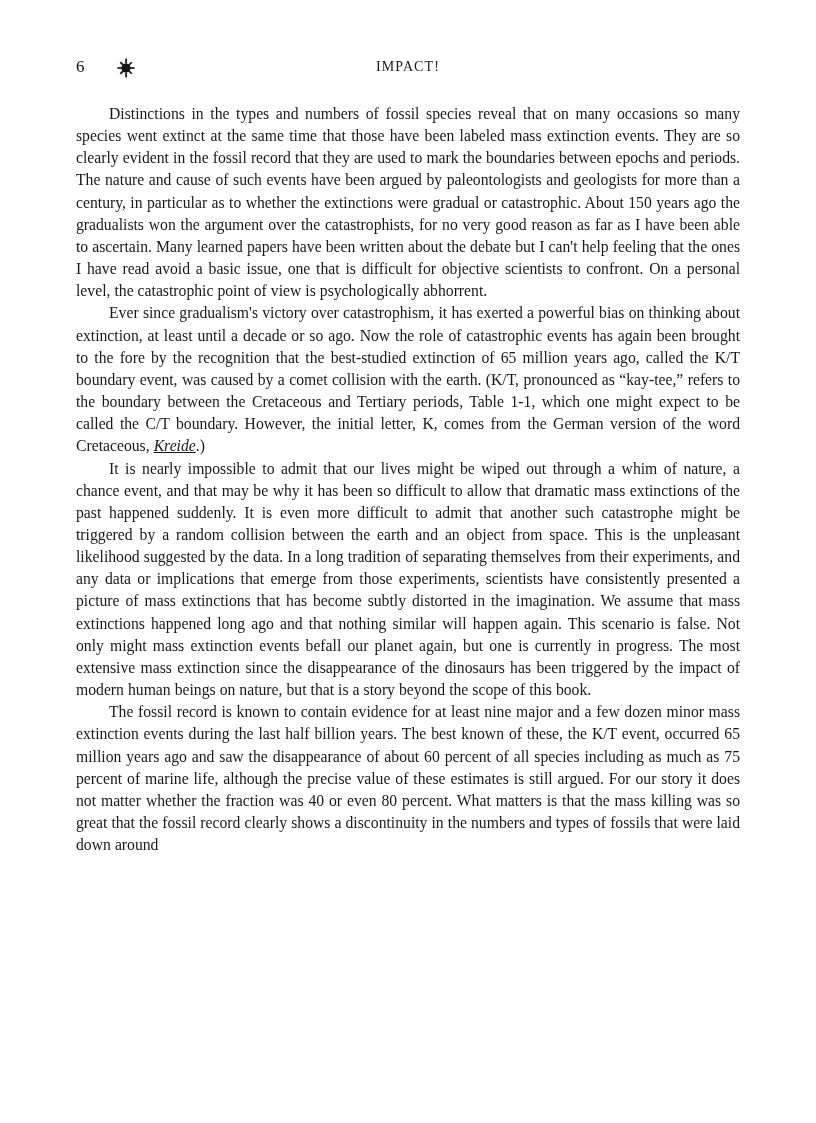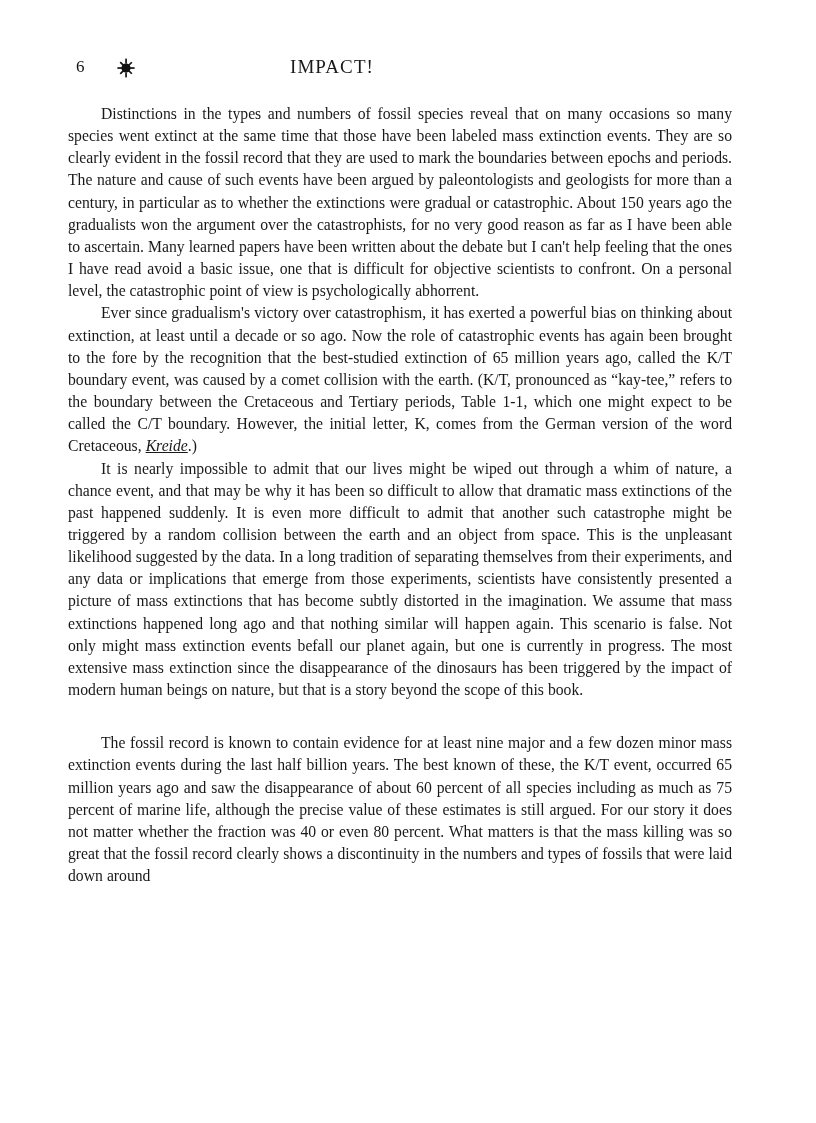--- a/index.html
+++ b/index.html
@@ -45,55 +45,55 @@
     height: 20px;
     display: block;
   }
   .ornament svg { display: block; }
   .head-title {
     position: absolute;
     left: 0;
     top: 0;
     width: 664px;
     text-align: center;
-    font-size: 19px;
+    font-size: 14px;
     line-height: 22px;
     letter-spacing: 1.1px;
     color: #1a1a1a;
     transform: translateX(-76px);
+    padding-left: 76px;
     box-sizing: content-box;
   }
   .head-title-inner {
     display: block;
     width: 664px;
     text-align: center;
   }
 
   
   .textblock {
     position: absolute;
-    left: 68px;
+    left: 76px;
     top: 103px;
     width: 664px;
   }
   p.para {
     margin: 0;
     padding: 0;
     text-indent: 33px;
     text-align: justify;
     text-justify: inter-word;
     font-size: 15.7px;
     line-height: 22.15px;
     color: #191919;
     word-spacing: 0.1px;
     -webkit-font-smoothing: antialiased;
   }
   p.para:last-child {
     text-align-last: left;
-    margin-top: 31px;
   }
   .it { font-style: italic; text-decoration: underline; }
 </style>
 </head>
 <body>
 
 <div class="page">
 
   <div class="running-head">
     <span class="folio">6</span>

